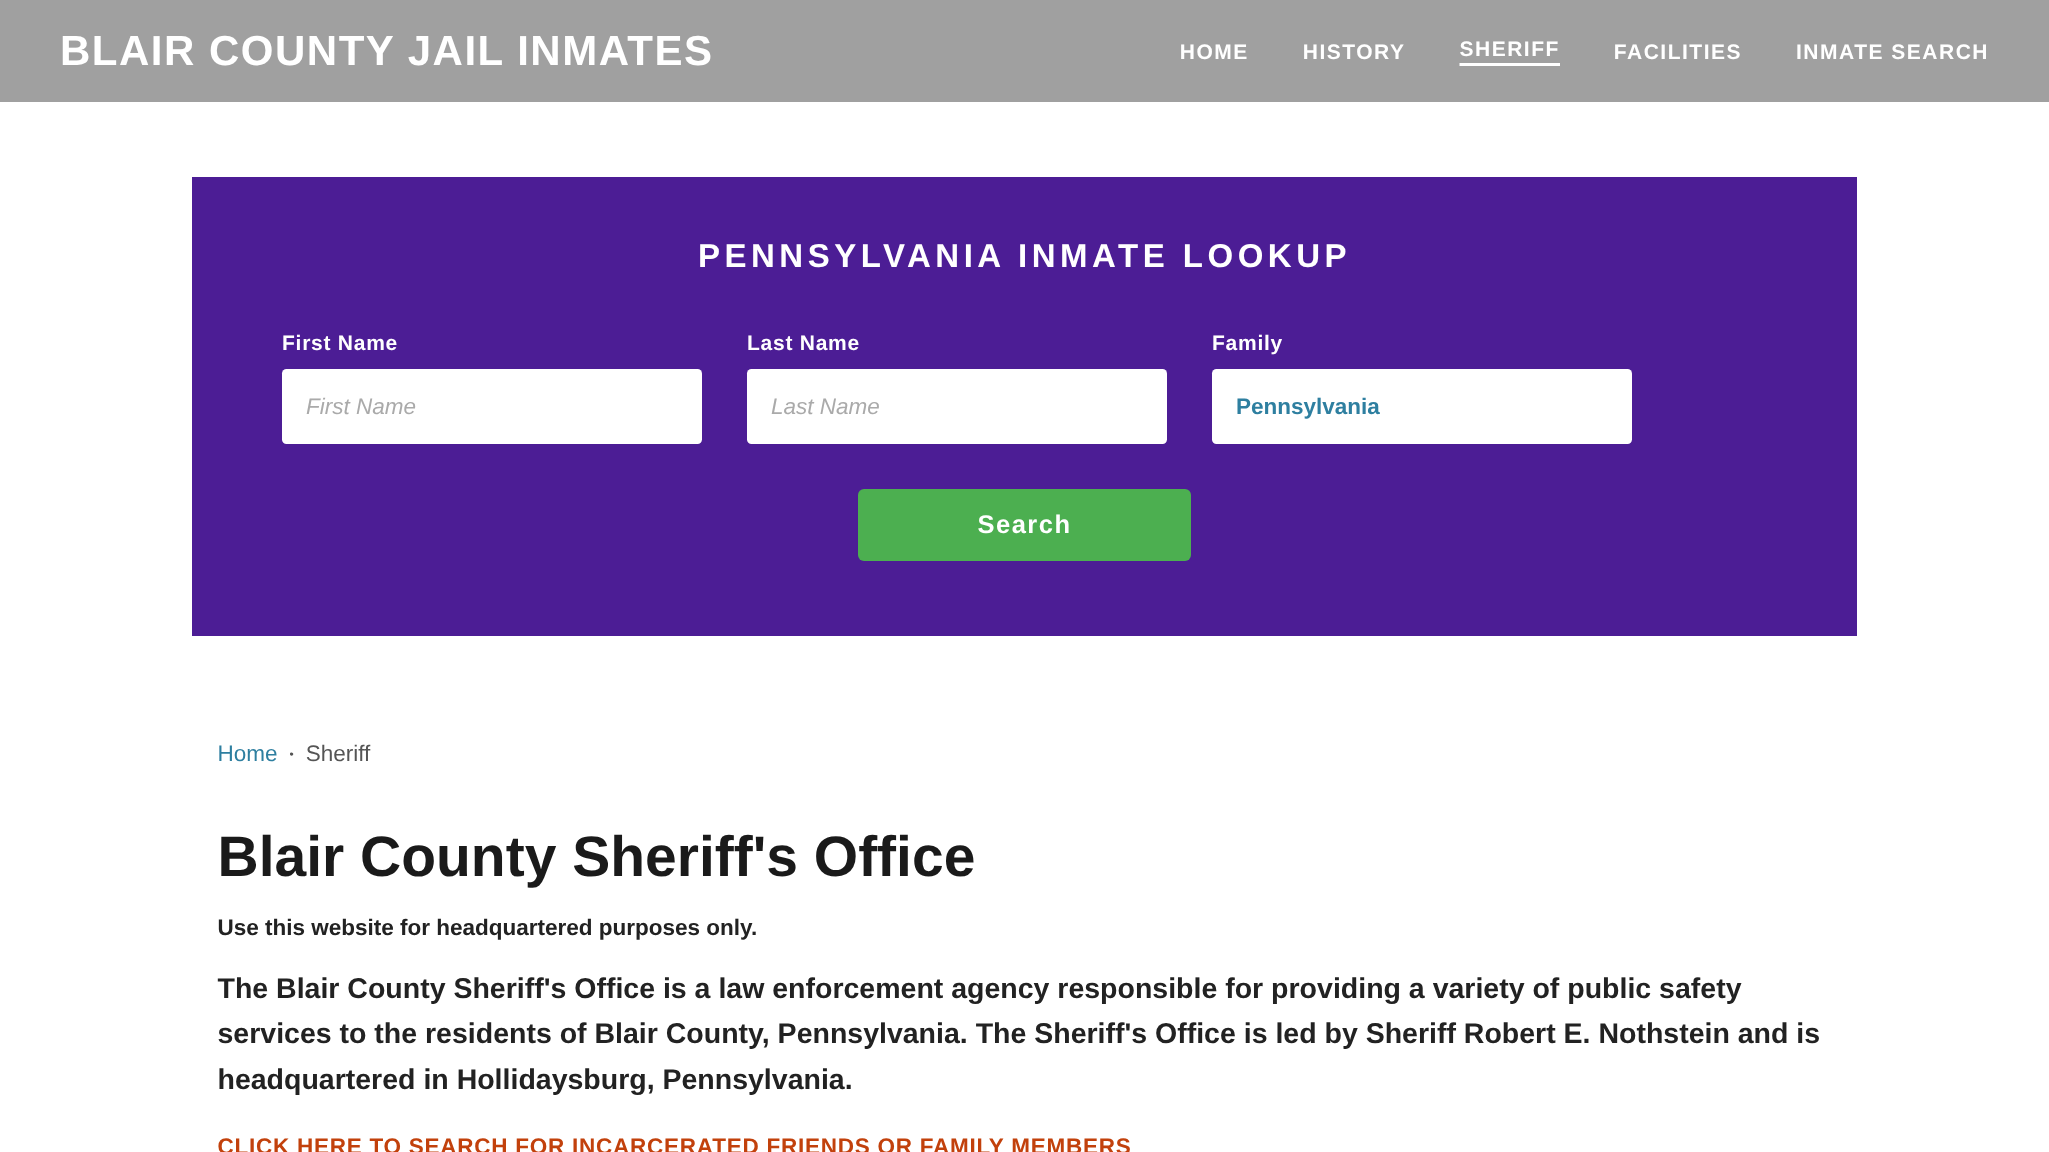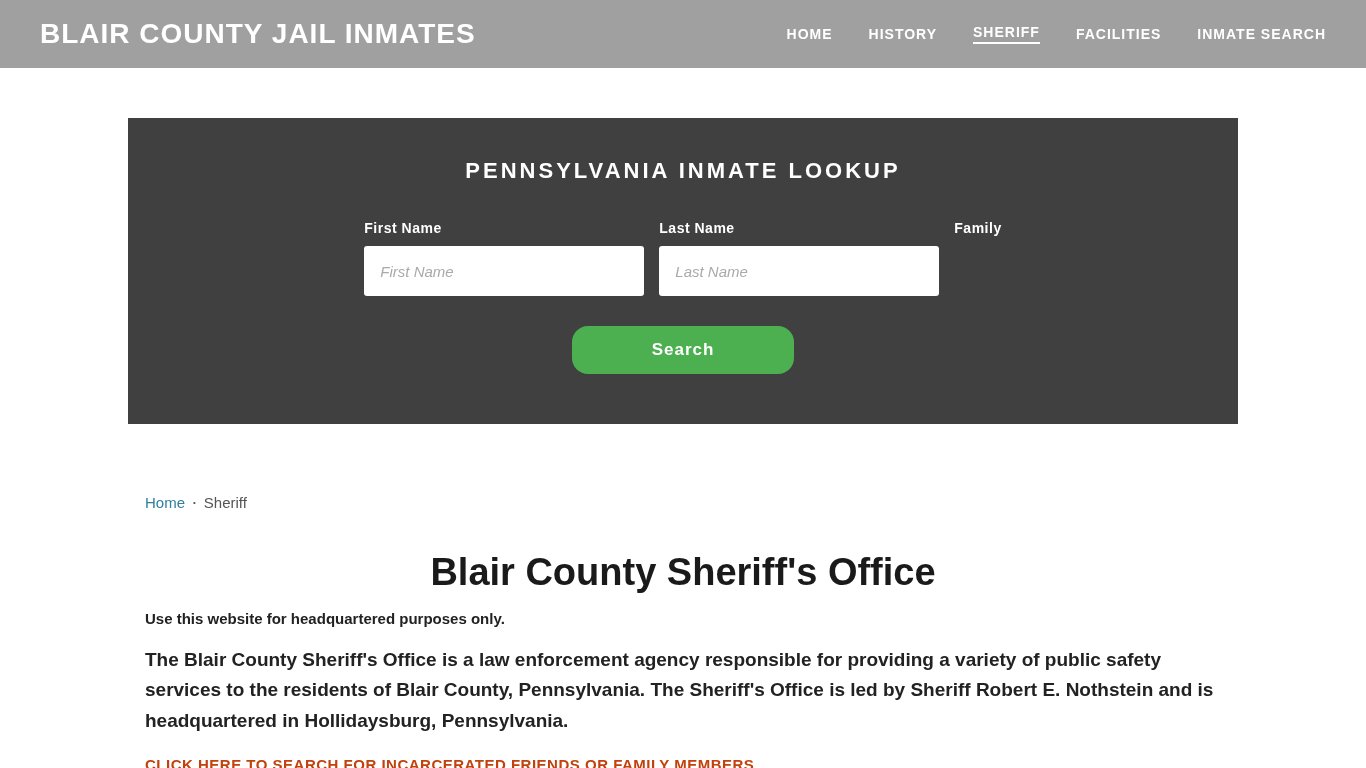--- a/index.html
+++ b/index.html
@@ -49,40 +49,39 @@
       text-decoration: none;
     }
 
     .nav-item.active {
       border-bottom: 2px solid #ffffff;
       padding-bottom: 2px;
     }
 
     
     .search-panel {
-      background: #404040;
+      background: #4c1d95;
       padding: 40px 0 50px 0;
       margin: 50px auto;
       width: 1110px;
     }
 
     .search-panel-title {
       text-align: center;
       color: #ffffff;
       font-size: 22px;
       font-weight: 700;
       letter-spacing: 3px;
       text-transform: uppercase;
       margin-bottom: 36px;
     }
 
     .search-fields {
       display: flex;
-      justify-content: center;
-      gap: 15px;
+      gap: 30px;
       padding: 0 60px;
       margin-bottom: 30px;
     }
 
     .field-group {
       display: flex;
       flex-direction: column;
       gap: 10px;
     }
 
@@ -117,21 +116,21 @@
 
     .search-btn-row {
       display: flex;
       justify-content: center;
     }
 
     .search-btn {
       background: #4caf50;
       color: #ffffff;
       border: none;
-      border-radius: 16px;
+      border-radius: 4px;
       font-size: 17px;
       font-weight: 700;
       letter-spacing: 1px;
       padding: 14px 80px;
       cursor: pointer;
     }
 
     
     .breadcrumb {
       padding: 20px 145px;
@@ -160,21 +159,20 @@
     
     .content {
       padding: 20px 145px 40px 145px;
     }
 
     .page-heading {
       font-size: 38px;
       font-weight: 700;
       color: #1a1a1a;
       margin-bottom: 16px;
-      text-align: center;
     }
 
     .disclaimer {
       font-size: 15px;
       font-weight: 700;
       color: #222;
       margin-bottom: 18px;
     }
 
     .description {
@@ -215,20 +213,21 @@
     <div class="field-group">
       <label>First Name</label>
       <input type="text" class="first-name-field" placeholder="First Name" style="">
     </div>
     <div class="field-group">
       <label>Last Name</label>
       <input type="text" class="last-name-field" placeholder="Last Name" style="">
     </div>
     <div class="field-group">
       <label>Family</label>
+      <input type="text" class="state-input" value="Pennsylvania" style="">
     </div>
   </div>
   <div class="search-btn-row">
     <button class="search-btn">Search</button>
   </div>
 </section>
 
 <div class="breadcrumb">
   <a class="breadcrumb-home">Home</a>
   <span class="breadcrumb-dot">•</span>

